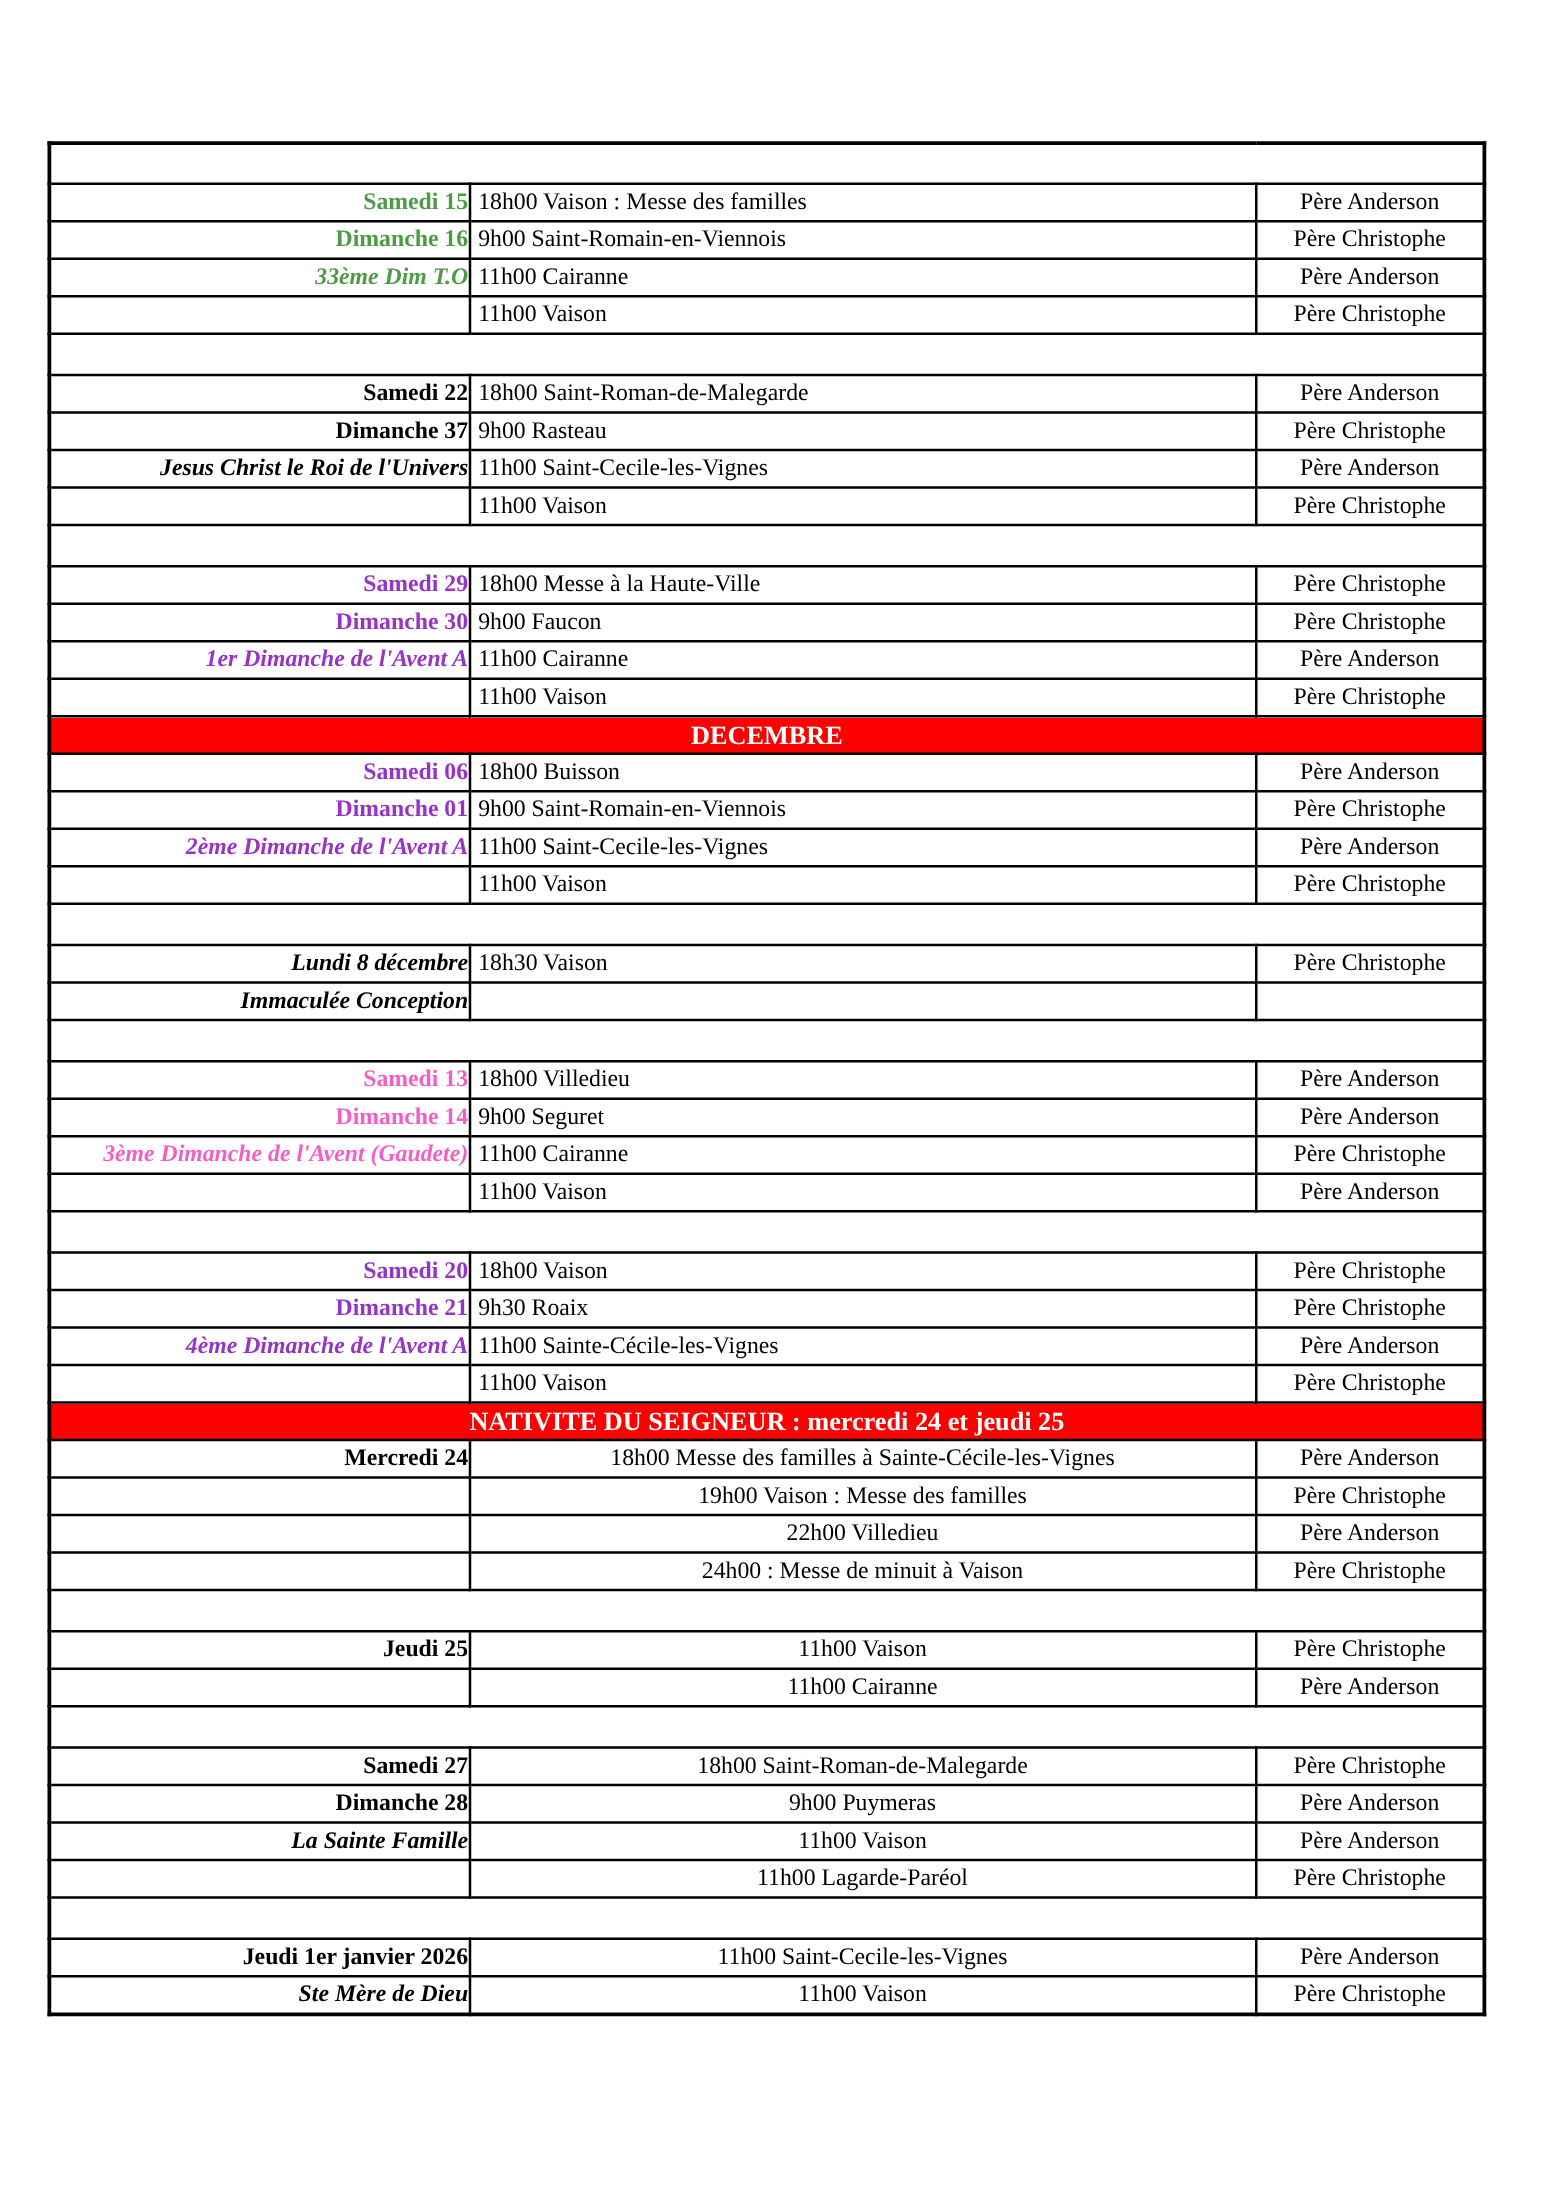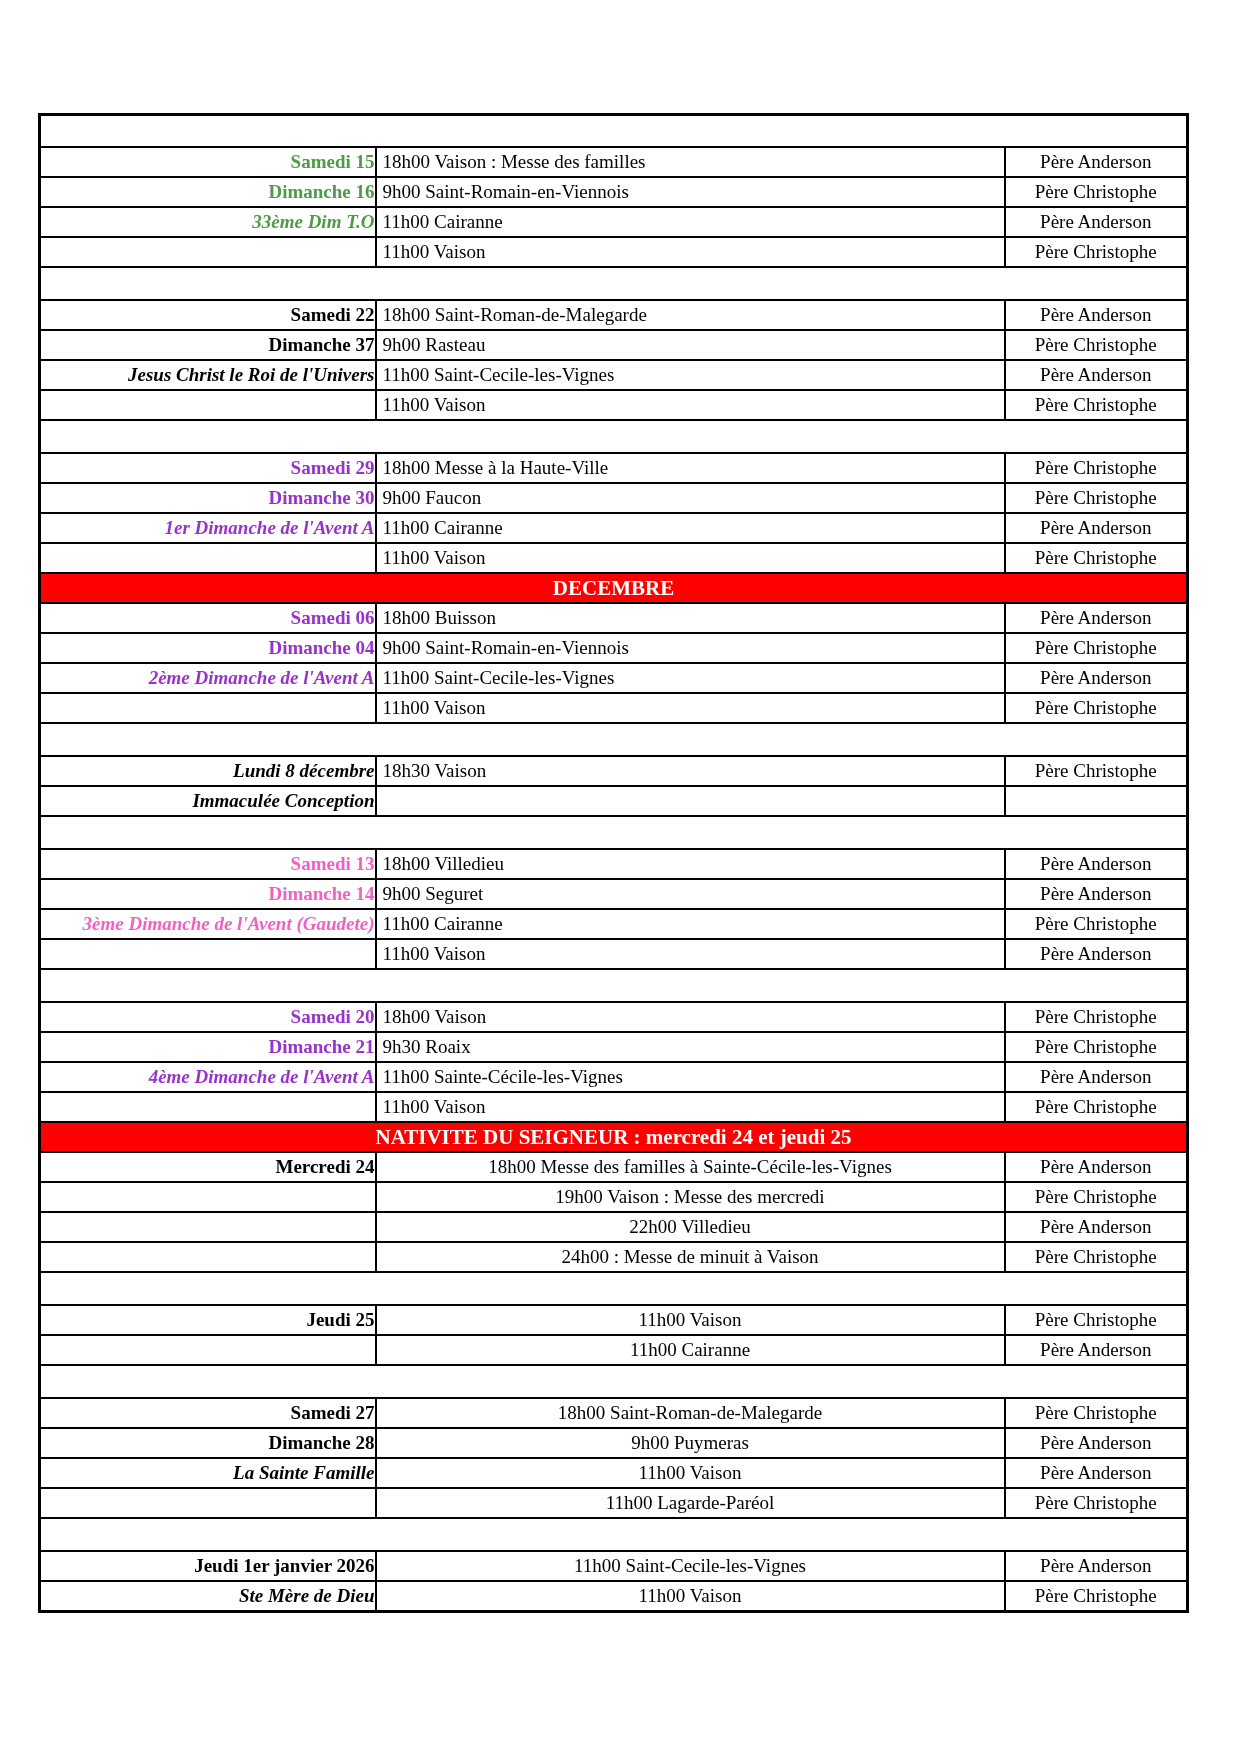--- a/index.html
+++ b/index.html
@@ -162,21 +162,21 @@
         </tr>
         <tr>
           <td colspan="3" class="band">DECEMBRE</td>
         </tr>
         <tr>
           <td class="date purple">Samedi 06</td>
           <td class="event">18h00 Buisson</td>
           <td class="priest">Père Anderson</td>
         </tr>
         <tr>
-          <td class="date purple">Dimanche 04</td>
+          <td class="date purple">Dimanche 01</td>
           <td class="event">9h00 Saint-Romain-en-Viennois</td>
           <td class="priest">Père Christophe</td>
         </tr>
         <tr>
           <td class="date purple italic">2ème Dimanche de l'Avent A</td>
           <td class="event">11h00 Saint-Cecile-les-Vignes</td>
           <td class="priest">Père Anderson</td>
         </tr>
         <tr>
           <td class="date black"></td>
@@ -245,21 +245,21 @@
         <tr>
           <td colspan="3" class="band">NATIVITE DU SEIGNEUR : mercredi 24 et jeudi 25</td>
         </tr>
         <tr>
           <td class="date black">Mercredi 24</td>
           <td class="event center">18h00 Messe des familles à Sainte-Cécile-les-Vignes</td>
           <td class="priest">Père Anderson</td>
         </tr>
         <tr>
           <td class="date black"></td>
-          <td class="event center">19h00 Vaison : Messe des mercredi</td>
+          <td class="event center">19h00 Vaison : Messe des familles</td>
           <td class="priest">Père Christophe</td>
         </tr>
         <tr>
           <td class="date black"></td>
           <td class="event center">22h00 Villedieu</td>
           <td class="priest">Père Anderson</td>
         </tr>
         <tr>
           <td class="date black"></td>
           <td class="event center">24h00 : Messe de minuit à Vaison</td>

